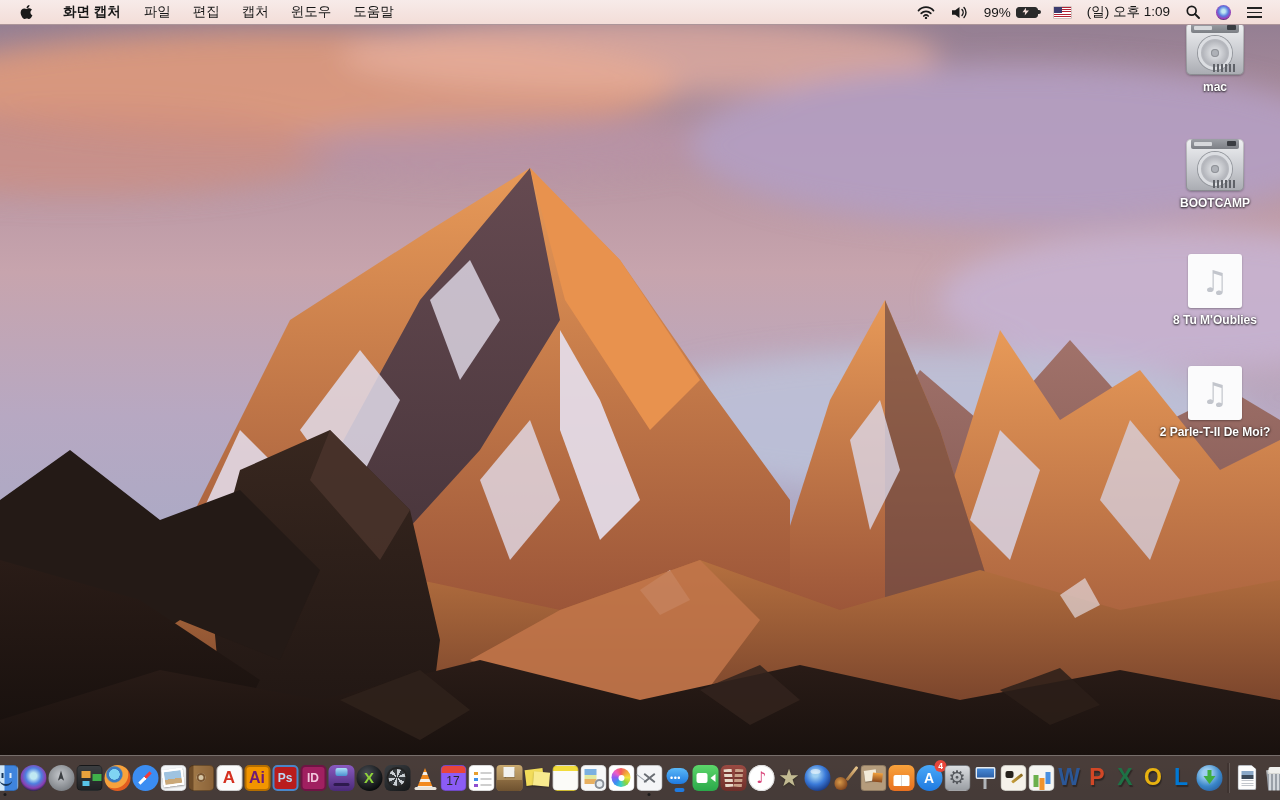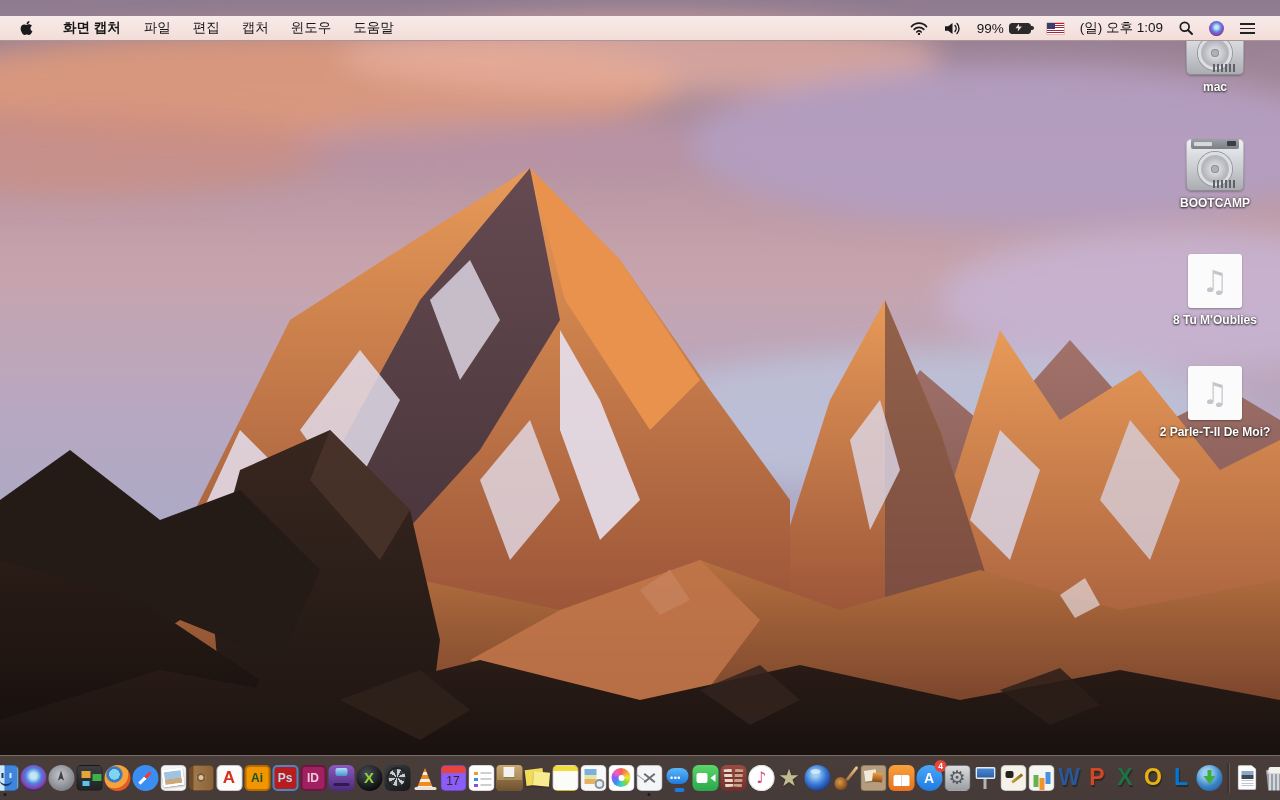--- a/index.html
+++ b/index.html
@@ -1,30 +1,30 @@
 <!DOCTYPE html>
 <html><head>
 <meta charset="utf-8">
 <style>
   html,body{margin:0;padding:0}
   body{width:1280px;height:800px;overflow:hidden;position:relative;
        font-family:"Liberation Sans","DejaVu Sans",sans-serif;-webkit-font-smoothing:antialiased;background:#9a86a0}
   
   .wallpaper{position:absolute;inset:0;z-index:0}
   
-  .menubar{position:absolute;top:16px;left:0;right:0;height:24px;z-index:50;
+  .menubar{position:absolute;top:0;left:0;right:0;height:24px;z-index:50;
     background:linear-gradient(180deg,#f7ebe9,#f3ddd8);
     border-bottom:1px solid rgba(112,78,88,.55);
     display:flex;align-items:center;font-size:13.5px;color:#161616}
   .mb-left{display:flex;align-items:center;height:100%}
   .apple{padding:0 18px 0 20px;display:flex;align-items:center;height:100%}
   .apple svg{display:block}
   .menu-item{padding:0 11px;height:100%;display:flex;align-items:center;white-space:nowrap}
   .menu-item.bold{font-weight:bold;padding:0 12px}
-  .mb-right{margin-left:auto;display:flex;align-items:center;height:100%;padding-right:17px}
+  .mb-right{margin-left:auto;display:flex;align-items:center;height:100%;padding-right:10px}
   .status-item{display:flex;align-items:center;height:100%;padding:0 8px;gap:5px}
   .st-battery span.txt{font-size:13.5px}
   .batt{width:22px;height:11px;border:1.5px solid #2a2a2a;border-radius:3px;position:relative;background:#2a2a2a;box-sizing:border-box}
   .batt::before{content:"";position:absolute;left:5px;top:0px;width:8px;height:8px;background:#f3ddd8;
     clip-path:polygon(55% 0,10% 60%,42% 60%,38% 100%,90% 38%,52% 38%)}
   .batt::after{content:"";position:absolute;right:-4px;top:2.5px;width:2.5px;height:4px;background:#2a2a2a;border-radius:0 2px 2px 0}
   .flag{width:17px;height:11px;background:repeating-linear-gradient(180deg,#b22234 0 1px,#fff 1px 2.2px);position:relative;box-shadow:0 0 0 .5px rgba(0,0,0,.3)}
   .flag::before{content:"";position:absolute;left:0;top:0;width:8px;height:6px;background:#3c3b6e}
   .clock-txt{white-space:nowrap;font-size:13.5px}
   .siri-orb{width:15px;height:15px;border-radius:50%;
@@ -75,21 +75,21 @@
   .di-safari::before{content:"";position:absolute;left:11.5px;top:5px;width:3px;height:16px;
     background:linear-gradient(180deg,#f23c3c 0 50%,#fff 50%);transform:rotate(45deg)}
   .di-preview{background:#f4f6f8;border:1px solid rgba(0,0,0,.15)}
   .di-preview::before{content:"";width:17px;height:13px;border:2px solid #fff;box-shadow:0 1px 2px rgba(0,0,0,.4);
     background:linear-gradient(180deg,#9fc3e0 0 60%,#caa878 60%);transform:rotate(-8deg)}
   .di-contacts{background:linear-gradient(90deg,#6e4c28 0 15%,#a07848 15%,#8a6238);border:1px solid rgba(0,0,0,.3)}
   .di-contacts::after{content:"";width:9px;height:9px;border-radius:50%;background:#d8c8a8;box-shadow:inset 0 0 0 2px #7a5632}
   .di-acrobat{background:#fbfbfb;border:1px solid #ccc}
   .di-acrobat .g{color:#d42f1f;font-size:17px}
   .di-ai{background:#f29500;border:2px solid #b56e00}
-  .di-ai .g{color:#14532d;font-size:12px}
+  .di-ai .g{color:#701a75;font-size:16px}
   .di-ps{background:#b91c1c;border:2px solid #4a86c8}
   .di-ps .g{color:#bcd8f2;font-size:12px}
   .di-id{background:#a02060;border:2px solid #6e1544}
   .di-id .g{color:#f2c8dd;font-size:12px}
   .di-toast{background:linear-gradient(180deg,#8a5ac0,#4a2a78);border-radius:6px}
   .di-toast::before{content:"";position:absolute;top:3px;left:7px;width:12px;height:8px;border-radius:2px;background:linear-gradient(180deg,#aee0f8,#4a90d0)}
   .di-toast::after{content:"";position:absolute;bottom:5px;left:5px;width:16px;height:3px;border-radius:2px;background:#2e1a4e}
   .di-divx{border-radius:50%;background:radial-gradient(circle at 40% 32%,#4a4f55,#0a0c0e 75%)}
   .di-divx .g{color:#8fd43a;font-size:15px}
   .di-fan{background:linear-gradient(145deg,#3a3e42,#141618);border-radius:6px}

